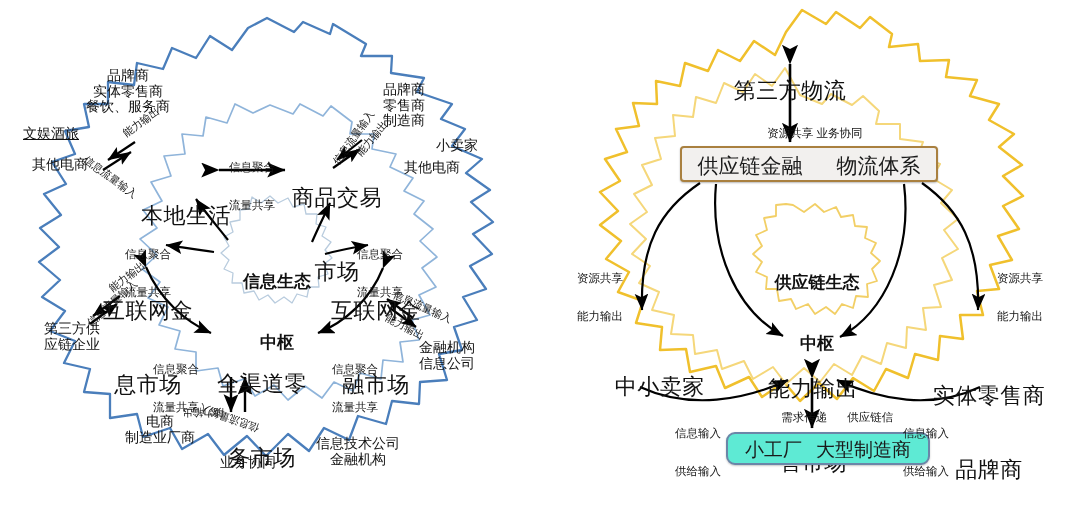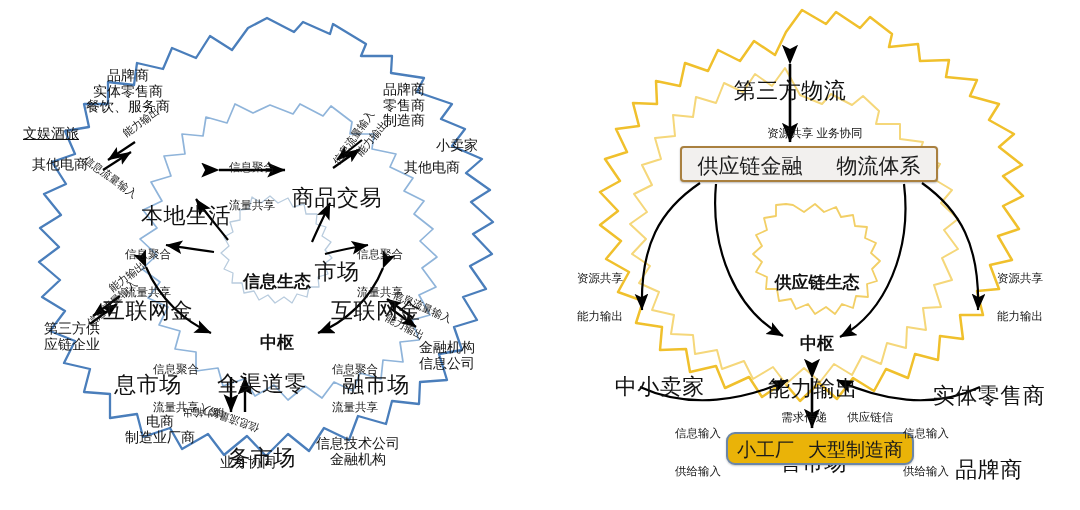--- a/index.html
+++ b/index.html
@@ -43,24 +43,24 @@
     box-sizing:border-box;
   }
   #box-supply{
     left:140px;top:146px;width:258px;height:36px;
     border:2px solid #a9803f;
     border-radius:4px;
     background:#f2f0ee;
     box-shadow:0 1px 2px rgba(0,0,0,.28);
   }
   #box-factory{
-    left:186px;top:432px;width:188px;height:33px;
+    left:186px;top:432px;width:204px;height:33px;
     border:2px solid #6b86a8;
     border-radius:9px;
-    background:#eab308;
+    background:#5eead4;
     gap:14px;font-size:19px;
     box-shadow:0 1px 2px rgba(0,0,0,.22);
   }
 </style>
 </head>
 <body>
 
 <div id="stage">
 
   <div class="panel" id="panel-left">

